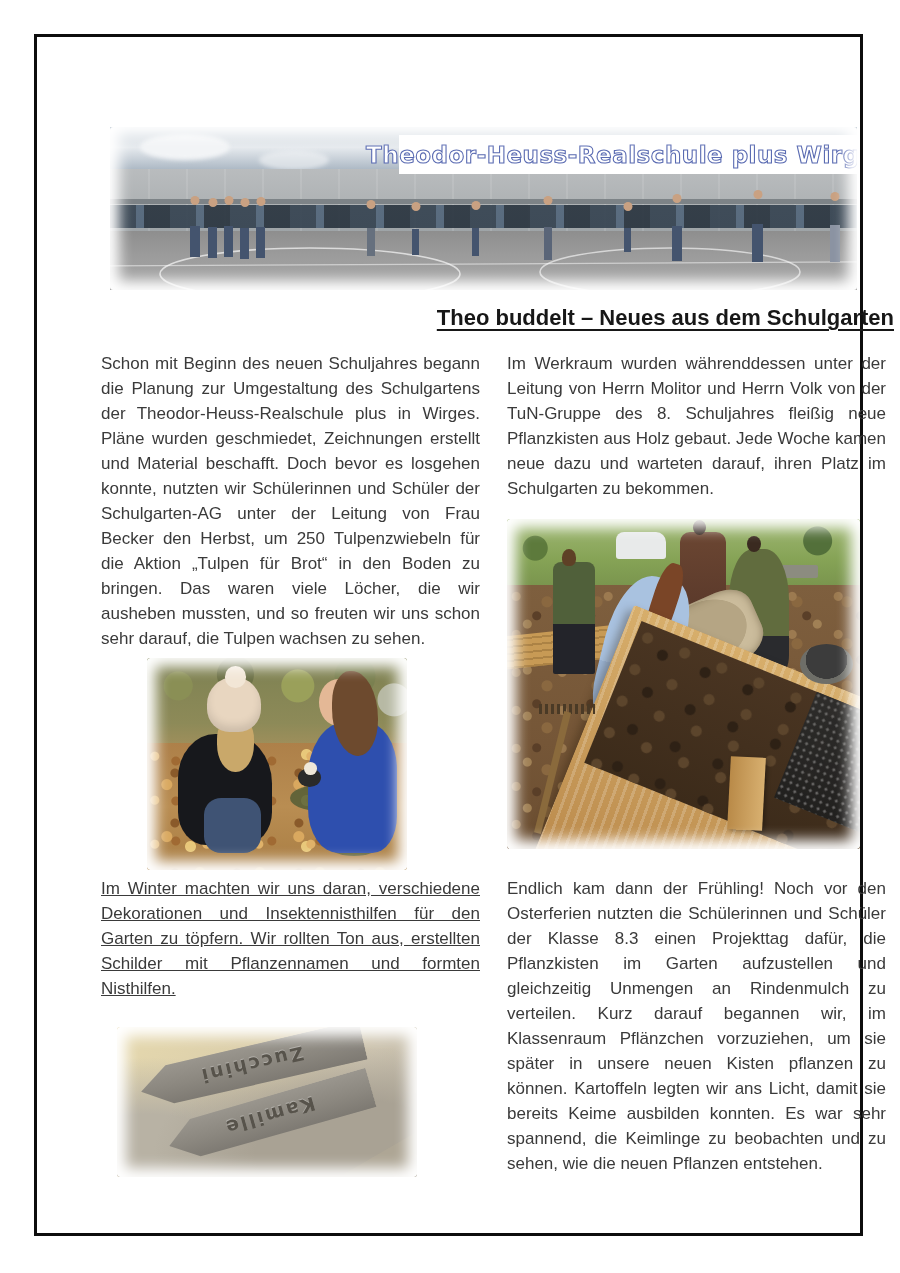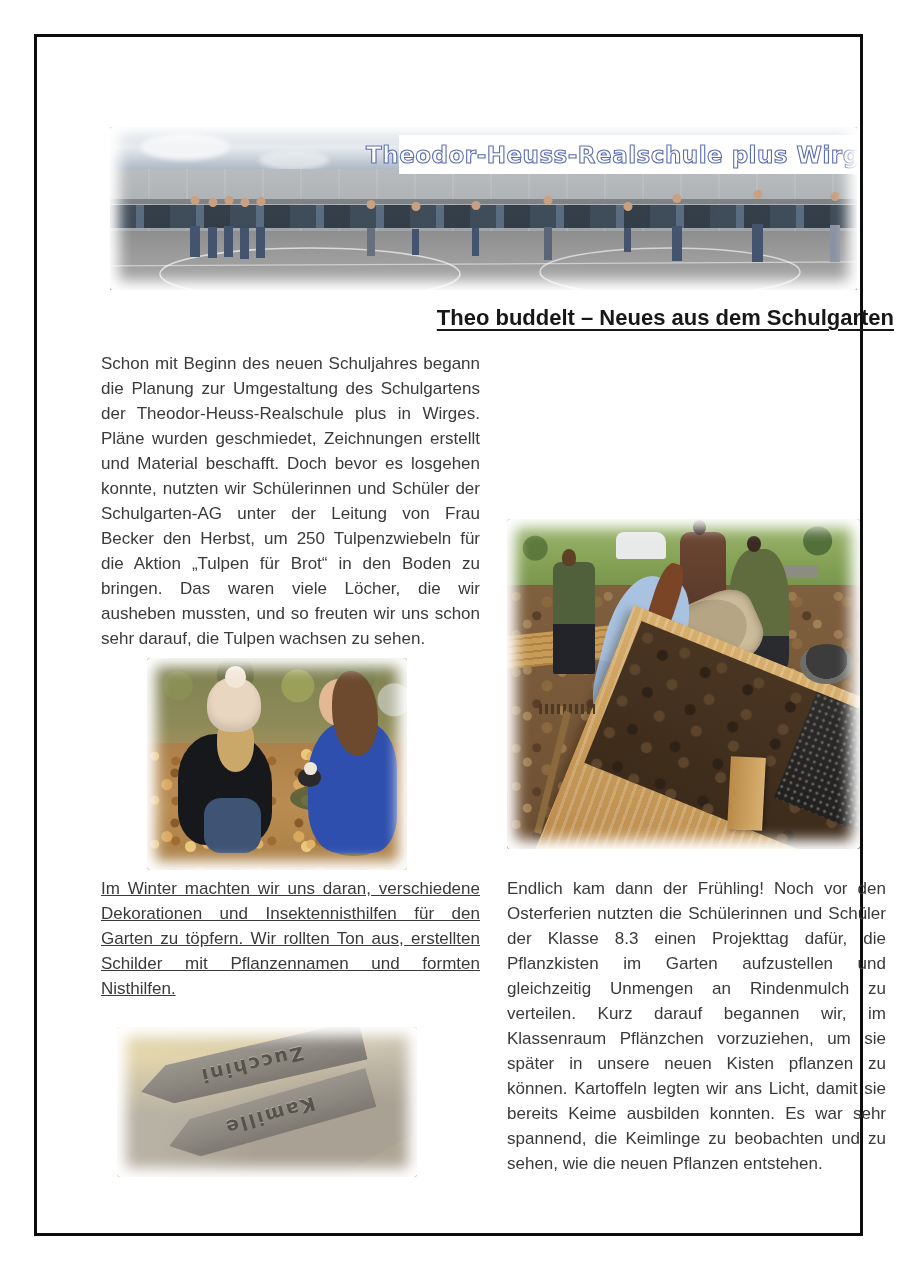--- a/index.html
+++ b/index.html
@@ -234,20 +234,21 @@
         <span>Theodor-Heuss-Realschule plus Wirges</span>
       </div>
       <div class="feather"></div>
     </div>
 
     <div class="page-title">
       <span>Theo buddelt – Neues aus dem Schulgarten</span>
     </div>
 
     <p class="para p-intro-left">Schon mit Beginn des neuen Schuljahres begann die Planung zur Umgestaltung des Schulgartens der Theodor-Heuss-Realschule plus in Wirges. Pläne wurden geschmiedet, Zeichnungen erstellt und Material beschafft. Doch bevor es losgehen konnte, nutzten wir Schülerinnen und Schüler der Schulgarten-AG unter der Leitung von Frau Becker den Herbst, um 250 Tulpenzwiebeln für die Aktion „Tulpen für Brot“ in den Boden zu bringen. Das waren viele Löcher, die wir ausheben mussten, und so freuten wir uns schon sehr darauf, die Tulpen wachsen zu sehen.</p>
+    <p class="para p-intro-right">Im Werkraum wurden währenddessen unter der Leitung von Herrn Molitor und Herrn Volk von der TuN-Gruppe des 8. Schuljahres fleißig neue Pflanzkisten aus Holz gebaut. Jede Woche kamen neue dazu und warteten darauf, ihren Platz im Schulgarten zu bekommen.</p>
     <p class="para p-winter">Im Winter machten wir uns daran, verschiedene Dekorationen und Insektennisthilfen für den Garten zu töpfern. Wir rollten Ton aus, erstellten Schilder mit Pflanzennamen und formten Nisthilfen.</p>
     <p class="para p-spring">Endlich kam dann der Frühling! Noch vor den Osterferien nutzten die Schülerinnen und Schüler der Klasse 8.3 einen Projekttag dafür, die Pflanzkisten im Garten aufzustellen und gleichzeitig Unmengen an Rindenmulch zu verteilen. Kurz darauf begannen wir, im Klassenraum Pflänzchen vorzuziehen, um sie später in unsere neuen Kisten pflanzen zu können. Kartoffeln legten wir ans Licht, damit sie bereits Keime ausbilden konnten. Es war sehr spannend, die Keimlinge zu beobachten und zu sehen, wie die neuen Pflanzen entstehen.</p>
 
     <div class="photo kids-photo">
       <div class="kp-bush"></div>
       <div class="kp-ground"></div>
       <div class="kp-grasspatch" style="left:55%;top:60%;width:60px;height:26px;"></div>
       <div class="kp-grasspatch" style="left:70%;top:84%;width:50px;height:20px;"></div>
       <div class="kp-kid1-body"></div>
       <div class="kp-kid1-jeans"></div>

